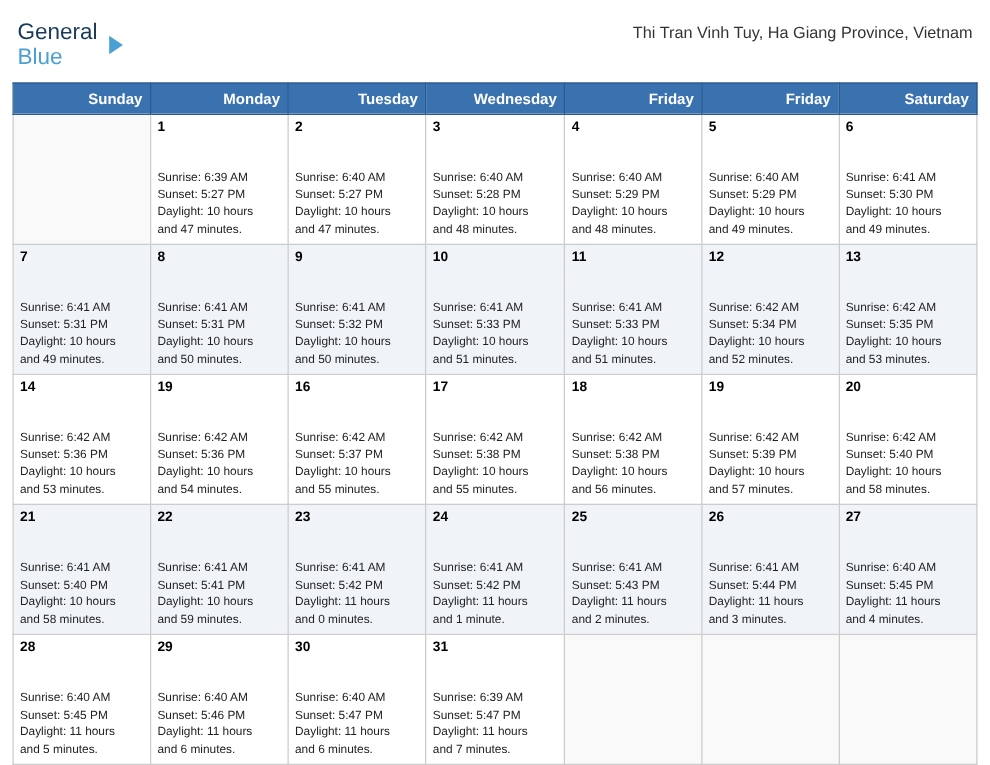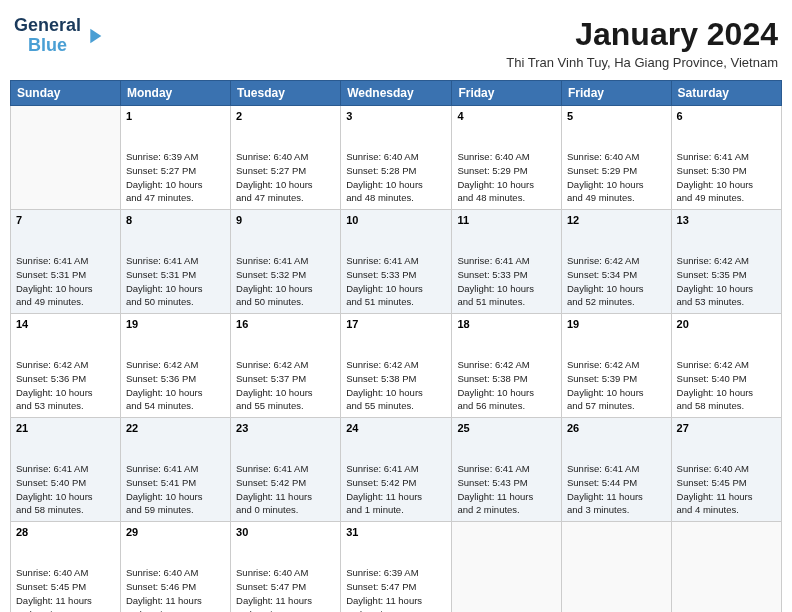--- a/index.html
+++ b/index.html
@@ -16,24 +16,23 @@
       align-items: flex-start;
       margin-bottom: 4px;
       padding: 6px 4px;
     }
     .logo {
       display: flex;
       align-items: center;
     }
     .logo-text {
       font-size: 18px;
-      font-weight: bold;
+      font-weight: normal;
       color: #1a3a5c;
       line-height: 1.1;
-      text-align: center;
     }
     .logo-text span {
       color: #4a9fd4;
     }
     .logo-icon {
       width: 22px;
       height: 22px;
       margin-left: 2px;
     }
     .title-section {
@@ -51,21 +50,21 @@
       text-align: center;
     }
     table {
       width: 100%;
       border-collapse: collapse;
       font-size: 10.5px;
     }
     thead tr th {
       background: #3a72b0;
       color: #fff;
-      text-align: left;
+      text-align: right;
       padding: 5px 6px;
       font-size: 12px;
       font-weight: bold;
       border: 1px solid #2a5a90;
       margin-left: 27px;
     }
     tbody tr td {
       border: 1px solid #ccc;
       vertical-align: top;
       padding: 4px 5px;
@@ -100,21 +99,20 @@
     <div>
       <div class="logo-text">
         General<br><span>Blue</span>
       </div>
     </div>
     <svg class="logo-icon" viewBox="0 0 30 30">
       <polygon points="10,5 25,15 10,25" fill="#4a9fd4"></polygon>
     </svg>
   </div>
   <div class="title-section">
-    <div class="month-title">January 2024</div>
     <div class="subtitle">Thi Tran Vinh Tuy, Ha Giang Province, Vietnam</div>
   </div>
 </div>
 
 <table>
   <thead>
     <tr>
     <th>Sunday</th>
         <th>Monday</th>
         <th>Tuesday</th>

